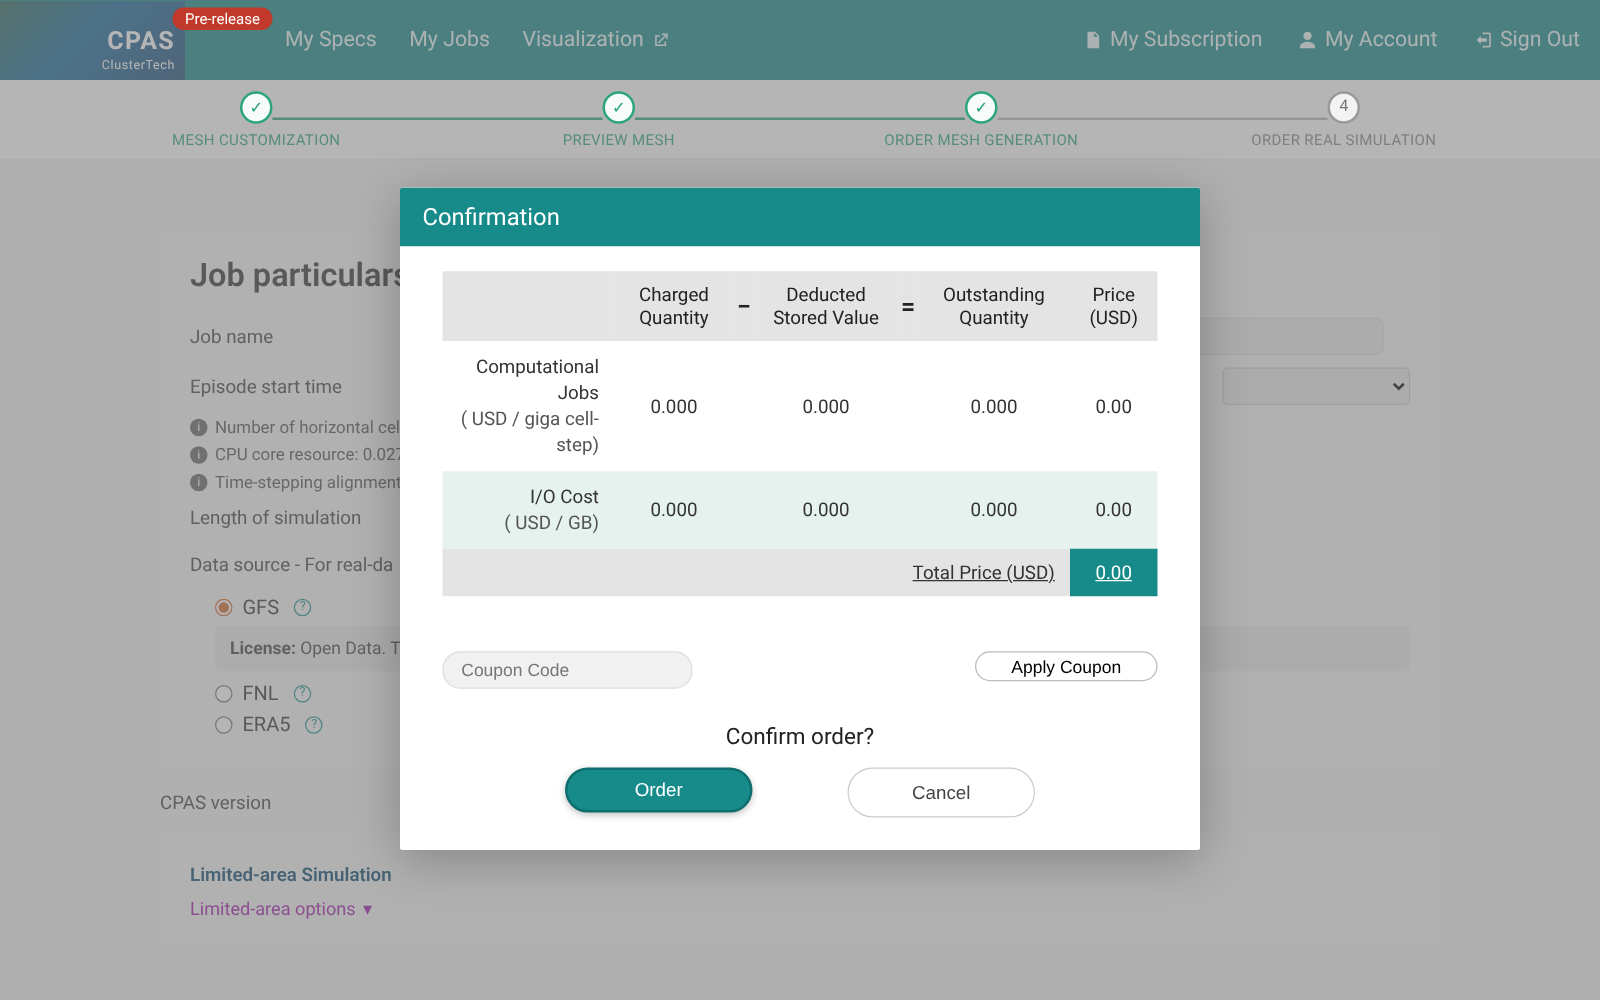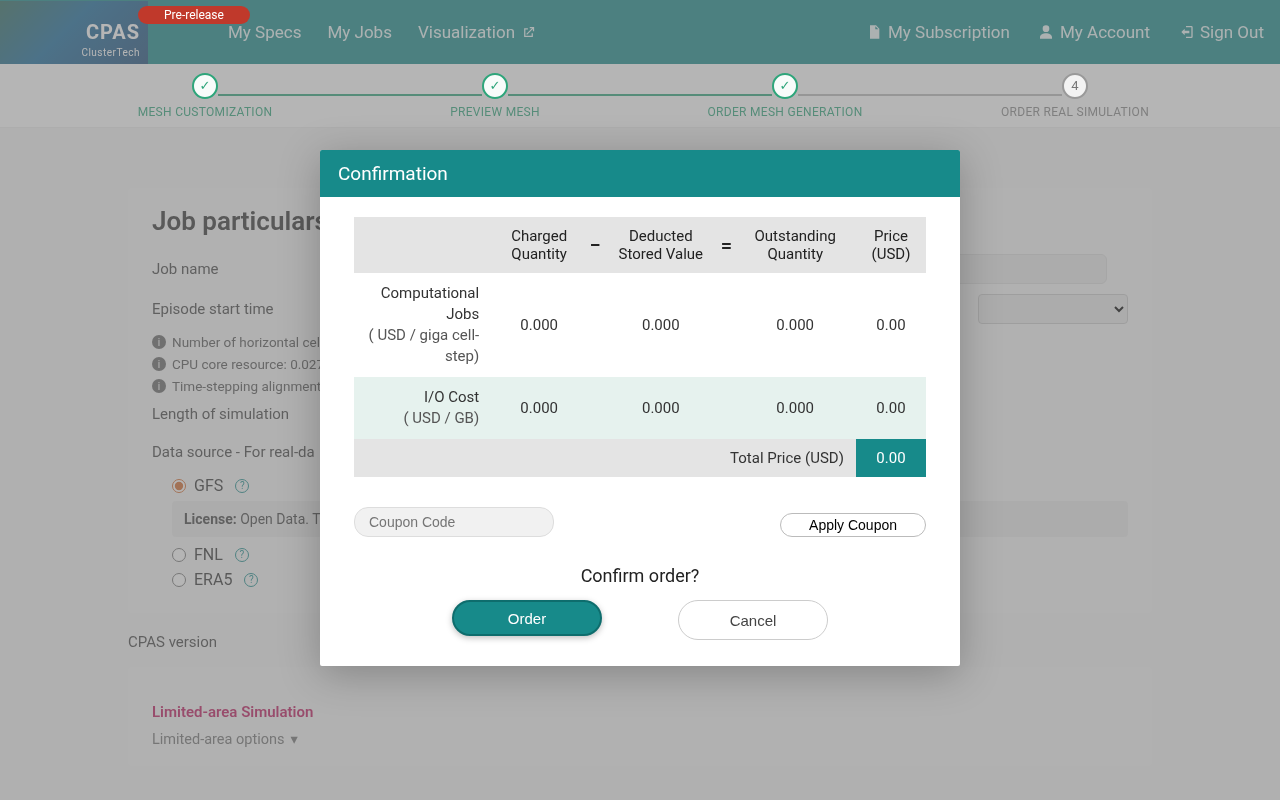--- a/index.html
+++ b/index.html
@@ -41,21 +41,21 @@
     position: absolute;
     right: 8px;
     bottom: 6px;
     font-size: 10px;
     letter-spacing: 0.5px;
   }
   .badge-prerelease {
     background: #c0392b;
     color: #fff;
     font-size: 12px;
-    padding: 2px 26px;
+    padding: 2px 10px;
     border-radius: 12px;
     position: absolute;
     top: 6px;
     left: 138px;
     white-space: nowrap;
     z-index: 2;
   }
   .nav-left {
     margin-left: 80px;
     display: flex;
@@ -164,22 +164,22 @@
   .radio-row { display:flex; align-items:center; gap:8px; padding-left: 20px; margin-bottom:6px;}
   .license-box {
     margin-left: 20px;
     background: #ececec;
     border-radius: 4px;
     padding: 10px 12px;
     font-size: 14px;
     color: #444;
     margin-bottom: 8px;
   }
-  .sub-section-title { font-size:15px; font-weight:600; color:#be185d; margin-top:18px; margin-bottom:10px;}
-  .collapse-link { color:#737373; font-size:14.5px; display:flex; align-items:center; gap:6px; cursor:pointer;}
+  .sub-section-title { font-size:15px; font-weight:600; color:#0c4a6e; margin-top:6px; margin-bottom:10px;}
+  .collapse-link { color:#a21caf; font-size:14.5px; display:flex; align-items:center; gap:6px; cursor:pointer;}
 
   
   .overlay {
     position: absolute;
     inset: 0;
     background: rgba(120,120,120,0.55);
     display: flex;
     align-items: flex-start;
     justify-content: center;
   }
@@ -218,31 +218,32 @@
   .price-table tbody td { background: #fff;}
   .price-table tbody tr:nth-child(even) td { background: #e6f2ee; }
   .price-table td.rowhead {
     text-align: right;
     padding-right: 12px;
     line-height: 1.4;
   }
   .price-table td.rowhead .unit { display:block; color:#555;}
   .price-table tr.total td {
     background: #e4e4e4;
+    text-decoration: underline;
   }
   .price-table tr.total td.total-label { text-align:right; padding-right:12px;}
   .price-table tr.total td.total-val {
     background: #178a8a;
     color: #fff;
   }
 
   .coupon-row {
     display:flex;
-    align-items:flex-end;
-    margin-top: 30px;
+    align-items:flex-start;
+    margin-top: 44px;
   }
   .coupon-input {
     width: 200px; height: 30px;
     border: 1px solid #ddd;
     border-radius: 14px;
     background: #f1f1f1;
     padding: 0 14px;
     font-size: 14px;
   }
   .apply-coupon {

